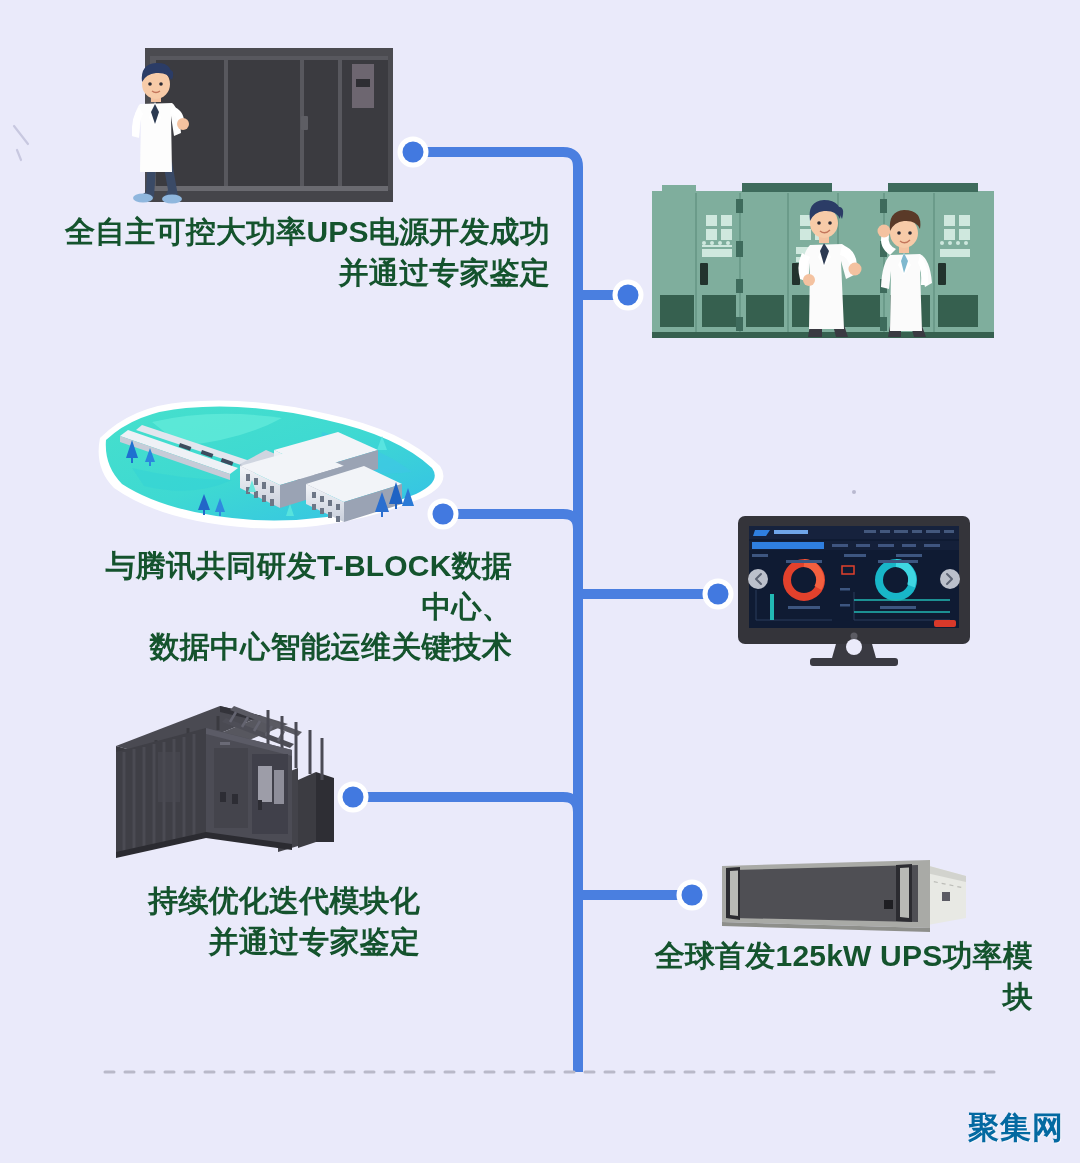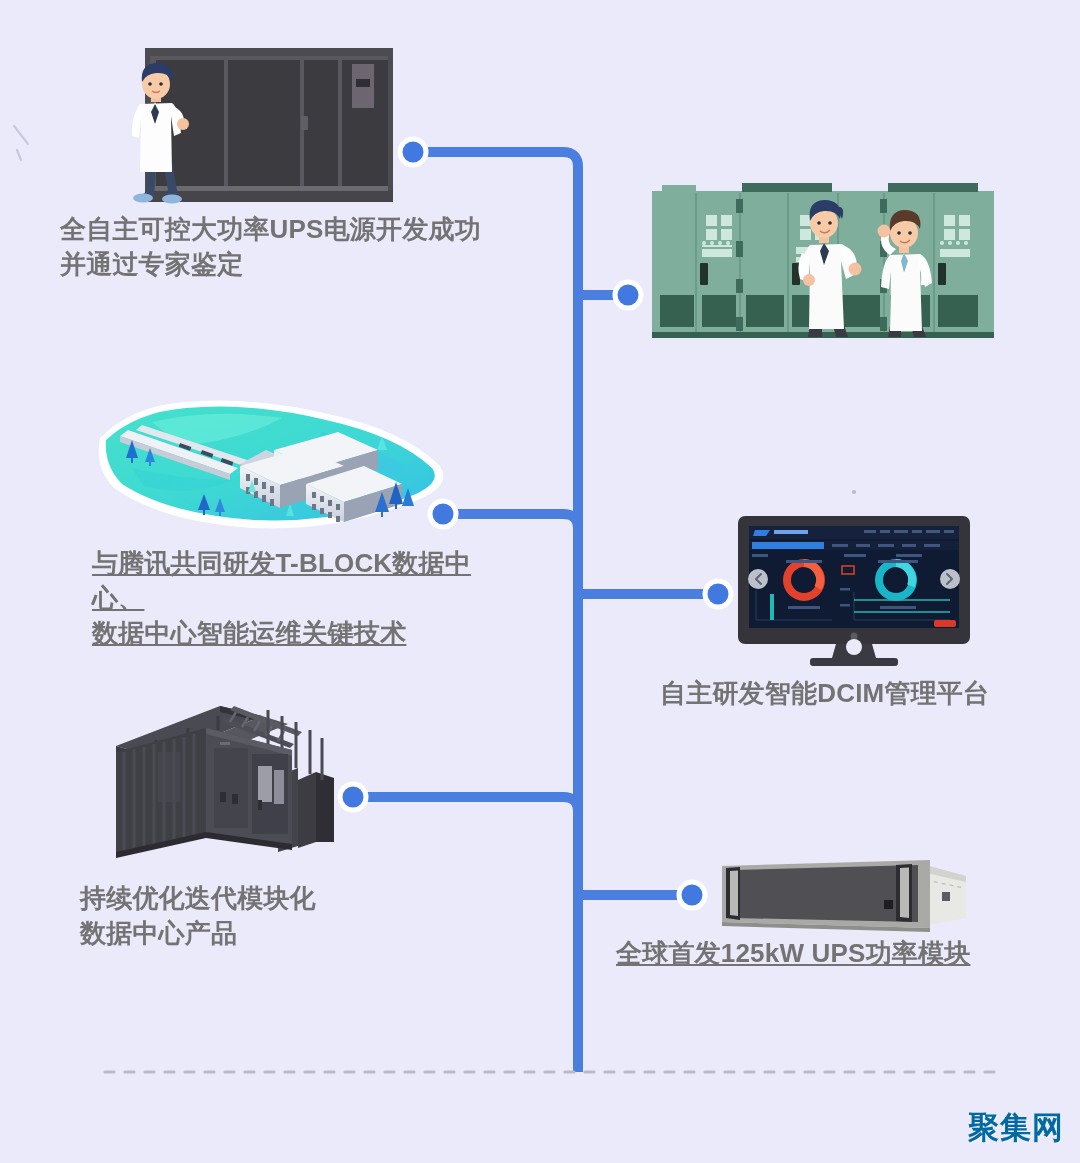--- a/index.html
+++ b/index.html
@@ -11,25 +11,25 @@
   }
   #stage{position:absolute;inset:0;}
   .abs{position:absolute;}
 
   
   #connectors{position:absolute;left:0;top:0;width:1080px;height:1163px;}
 
   
   .caption{
     position:absolute;
-    color:#737373;
-    font-size:26px;
+    color:#14532d;
+    font-size:30px;
     font-weight:700;
     line-height:1.35;
-    text-align:left;
+    text-align:right;
     letter-spacing:.2px;
     white-space:pre-line;
   }
 
   
   #watermark{
     position:absolute;right:16px;bottom:14px;
     font-size:31px;font-weight:700;
     color:#0369a1;
     letter-spacing:1px;
@@ -520,25 +520,24 @@
 
     <rect x="170" y="44" width="9" height="9" fill="#1e1e22"></rect>
 
     <path d="M8 66 L216 72 L216 76 L8 70 Z" fill="#8e8f8b"></path>
   </svg>
 
   <div class="caption" style="left:60px;top:212px;width:490px;">全自主可控大功率UPS电源开发成功
 并通过专家鉴定</div>
 
 
-  <div class="caption" style="left:92px;top:546px;width:420px;text-decoration:underline;">与腾讯共同研发T-BLOCK数据中心、
+  <div class="caption" style="left:92px;top:546px;width:420px;">与腾讯共同研发T-BLOCK数据中心、
 数据中心智能运维关键技术</div>
 
-  <div class="caption" style="left:660px;top:676px;width:380px;">自主研发智能DCIM管理平台</div>
 
   <div class="caption" style="left:80px;top:881px;width:340px;">持续优化迭代模块化
-数据中心产品</div>
-
-  <div class="caption" style="left:616px;top:936px;width:390px;text-decoration:underline;">全球首发125kW UPS功率模块</div>
+并通过专家鉴定</div>
+
+  <div class="caption" style="left:643px;top:936px;width:390px;">全球首发125kW UPS功率模块</div>
 
   <div id="watermark">聚集网</div>
 
 </div>
 
 </body></html>

